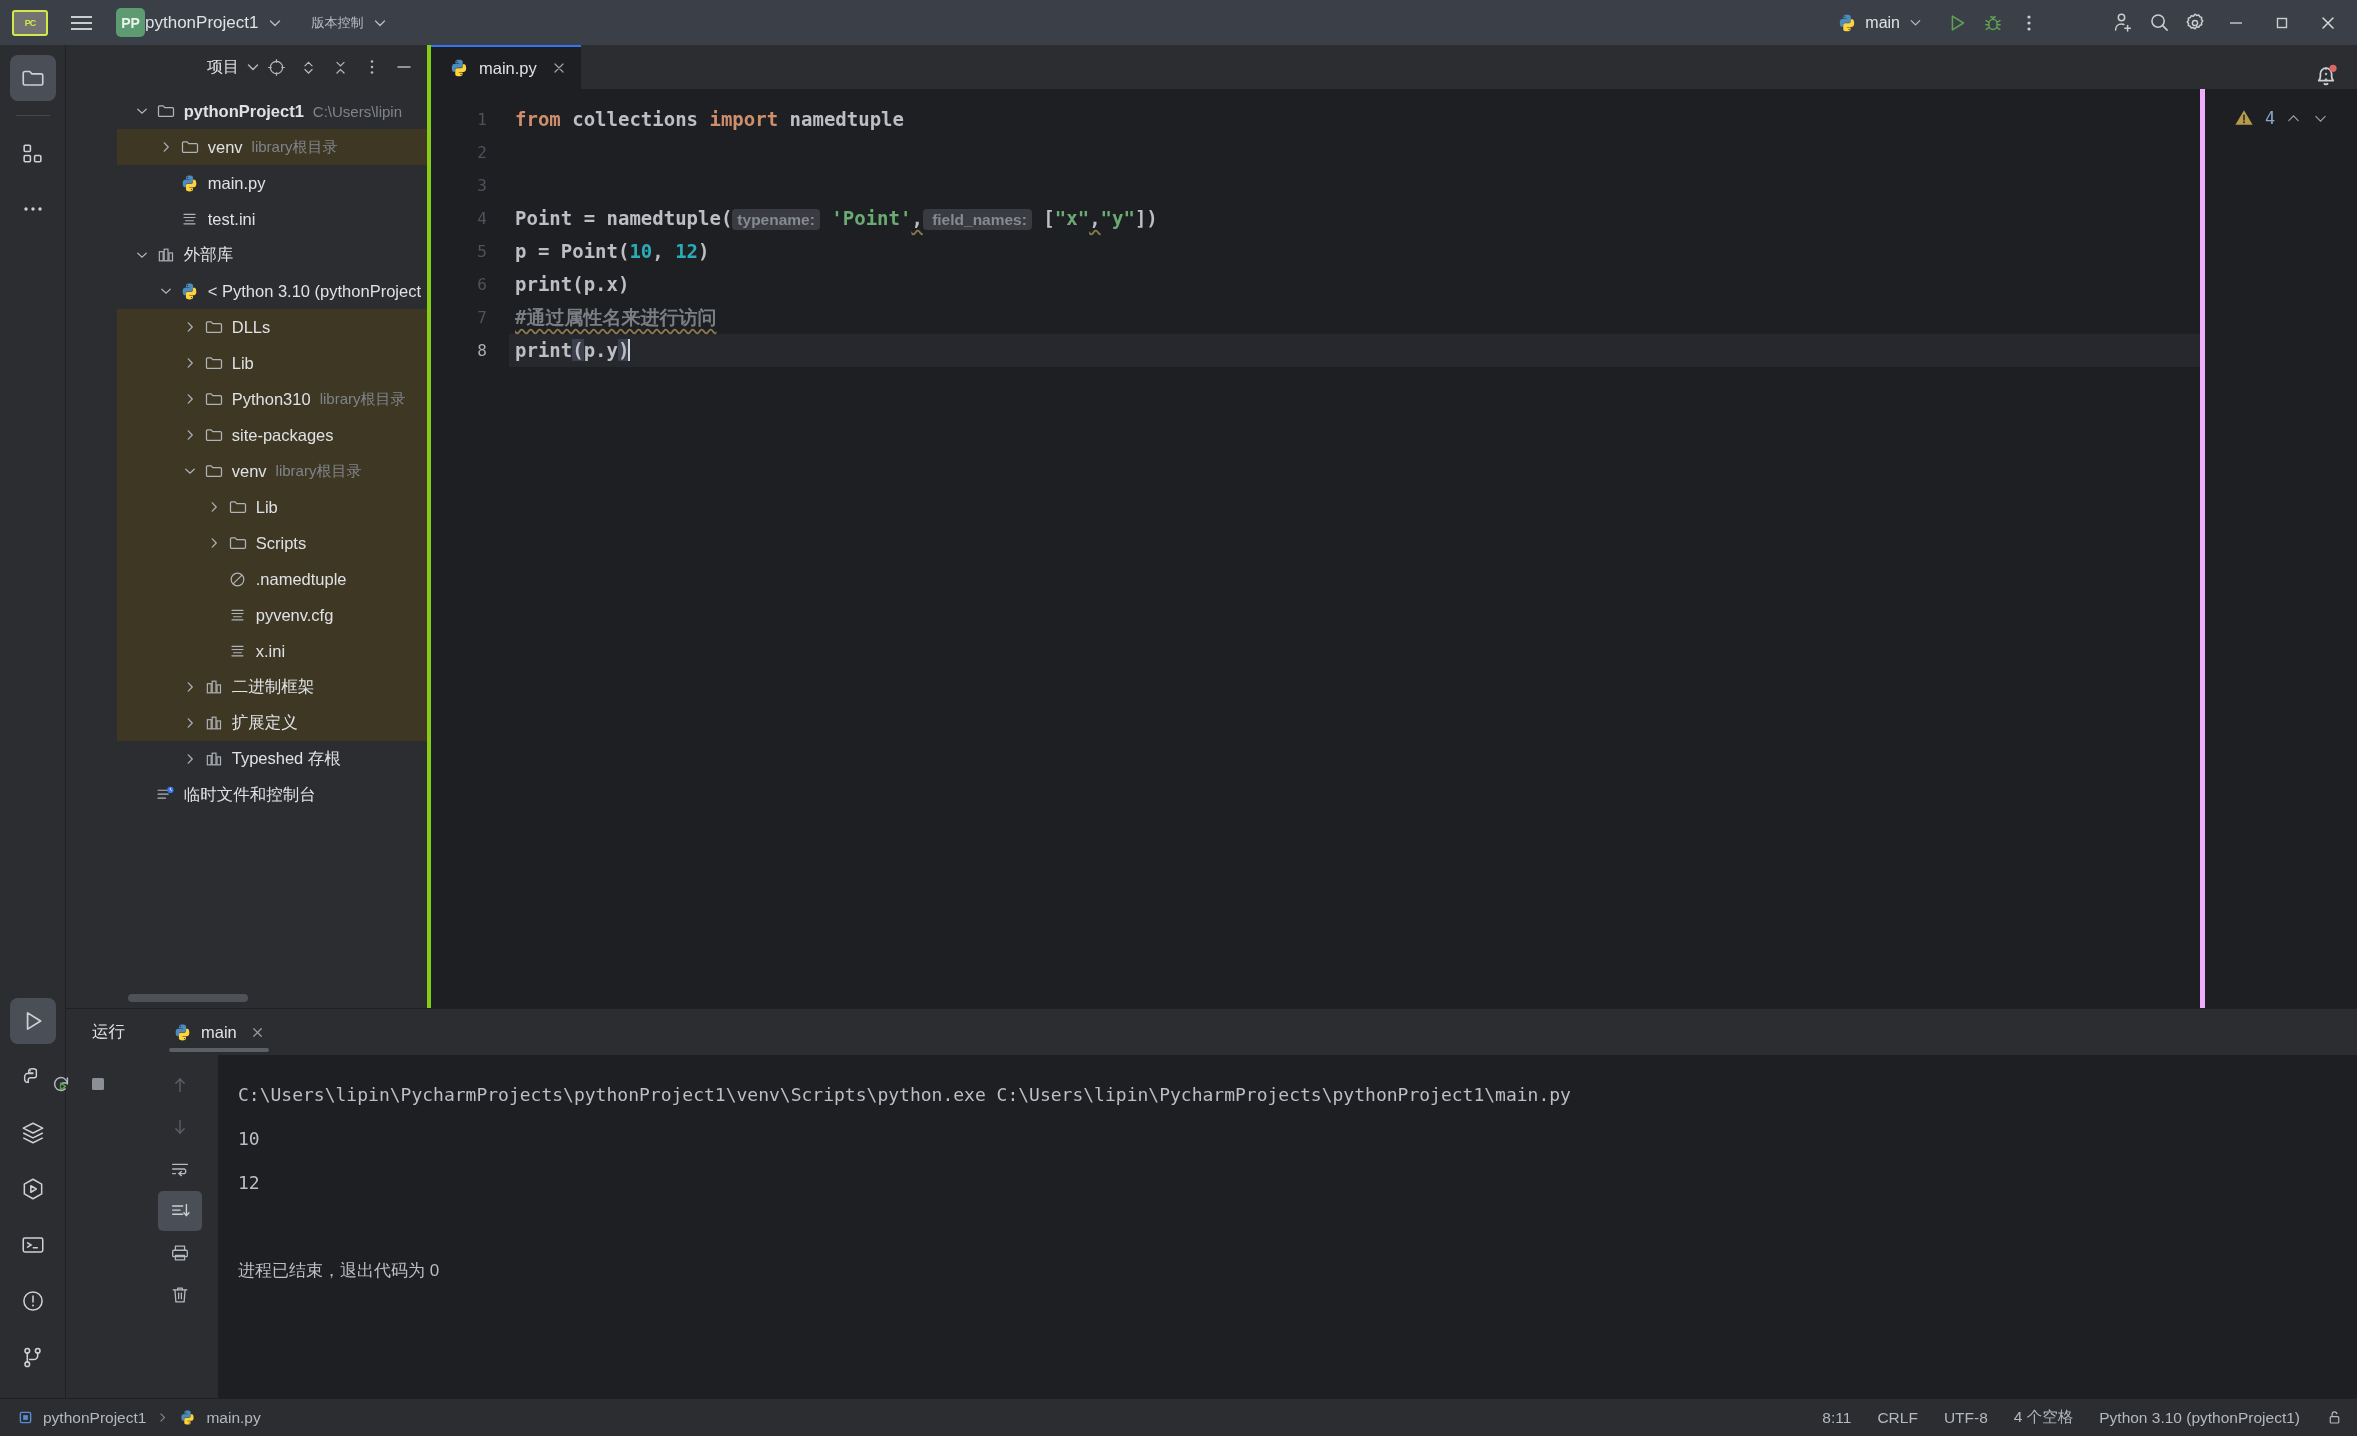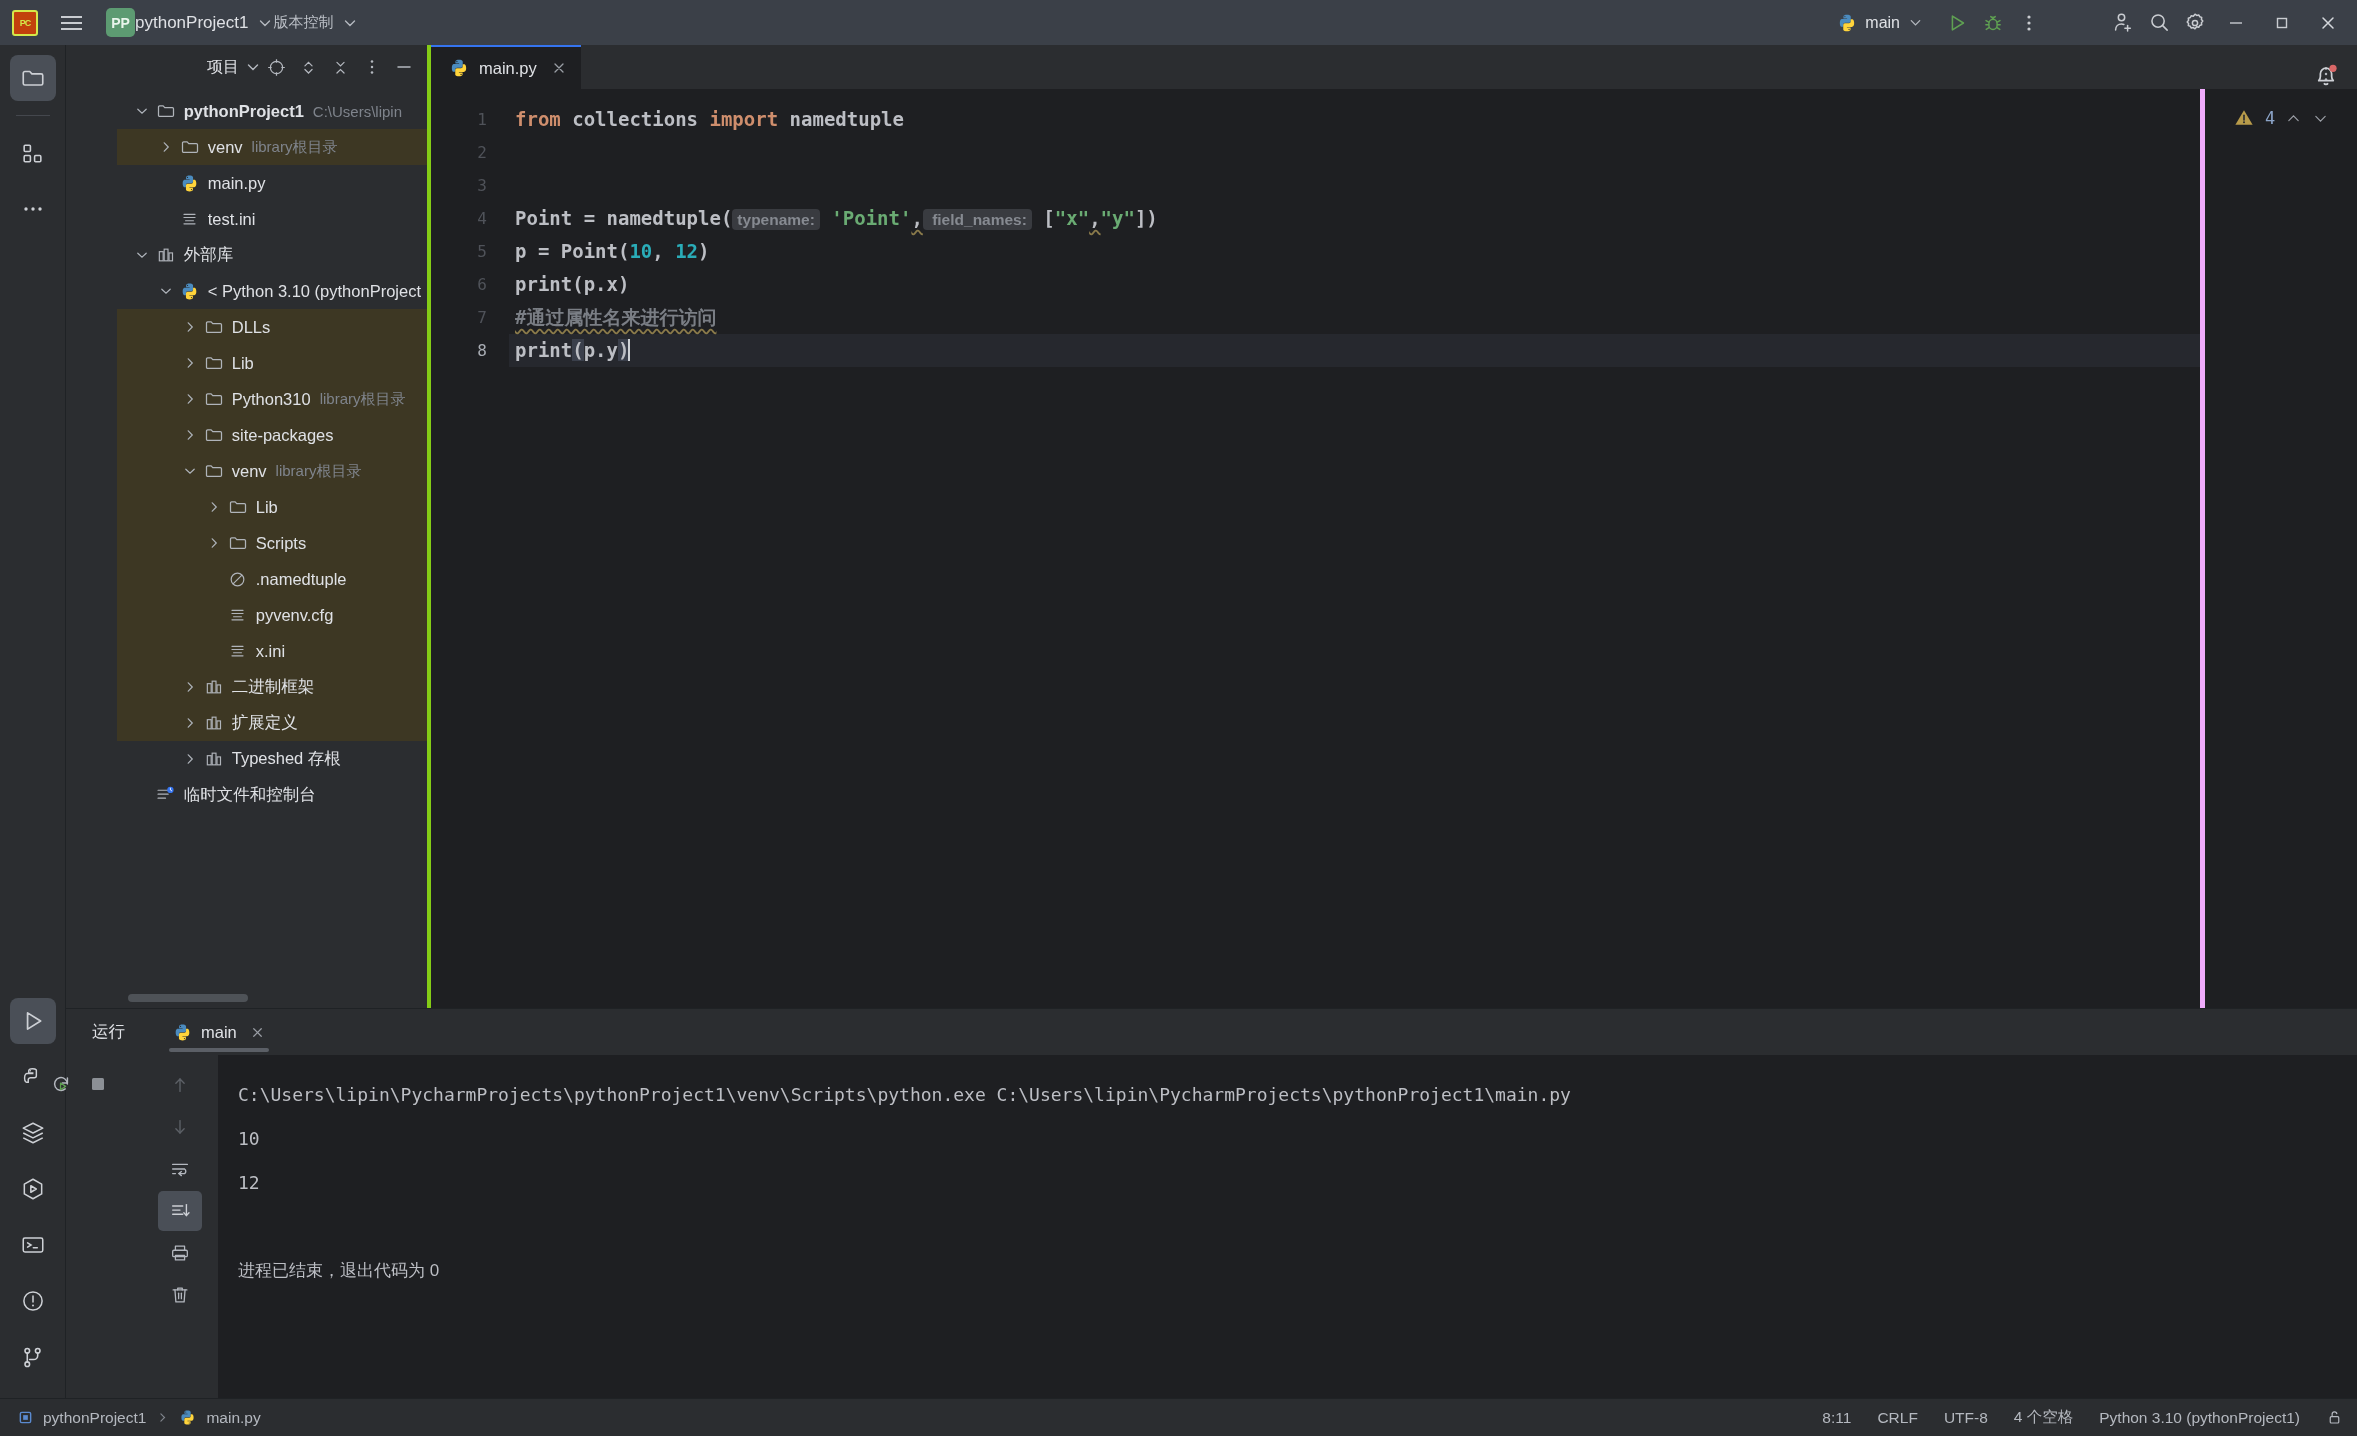--- a/index.html
+++ b/index.html
@@ -15,36 +15,36 @@
   
   .titlebar {
     height: 45px; min-height: 45px;
     background: #3b4048;
     display: flex; align-items: center;
     padding: 0 4px 0 12px;
     position: relative;
   }
   .tb-left { display: flex; align-items: center; gap: 0; }
   .pc-logo {
-    width: 26px; height: 26px; margin-right: 16px;
+    width: 36px; height: 26px; margin-right: 16px;
     border: 2px solid #d4e84a; border-radius: 3px;
-    background: #c2410c; position: relative;
+    background: #737373; position: relative;
     display:flex; align-items:center; justify-content:center;
     font-size: 9px; font-weight: bold; color: #d4e84a; letter-spacing:-1px;
   }
   .hamburger { width: 34px; height: 34px; display: flex; flex-direction: column; justify-content: center; align-items: center; gap: 4px; margin-right: 18px; cursor: pointer; border-radius:4px;}
   .hamburger span { display:block; width: 21px; height: 2px; background: #c9ccd1; }
   .proj-badge {
     width: 29px; height: 29px; border-radius: 5px; background: #5d9b72;
     color: #e9f5ec; font-size: 14px; font-weight: 600;
     display: flex; align-items: center; justify-content: center;
   }
   .tb-proj-name { font-size: 17px; color: #dfe1e5; margin-right: 9px; }
   .chev { color: #b4b8bf; font-size: 12px; display:inline-block; }
-  .tb-vcs { font-size: 15px; color: #b9bdc4; margin-right:9px;}
+  .tb-vcs { font-size: 13px; color: #b9bdc4; margin-left: 28px; margin-right:9px;}
   .tb-right { position: absolute; right: 6px; top: 0; height: 45px; display: flex; align-items: center; }
   .tb-item { height: 36px; min-width: 36px; display: flex; align-items: center; justify-content: center; border-radius: 4px; cursor: pointer; }
   .run-cfg { display:flex; align-items:center; gap:8px; padding: 0 10px; height:34px; border-radius:5px; margin-right: 6px;}
   .run-cfg .lbl { font-size: 16px; color: #dfe1e5; }
   .wctl { width: 46px; height: 45px; display:flex; align-items:center; justify-content:center; }
   svg { display: block; }
 
   
   .body { flex: 1; display: flex; min-height: 0; }
 

